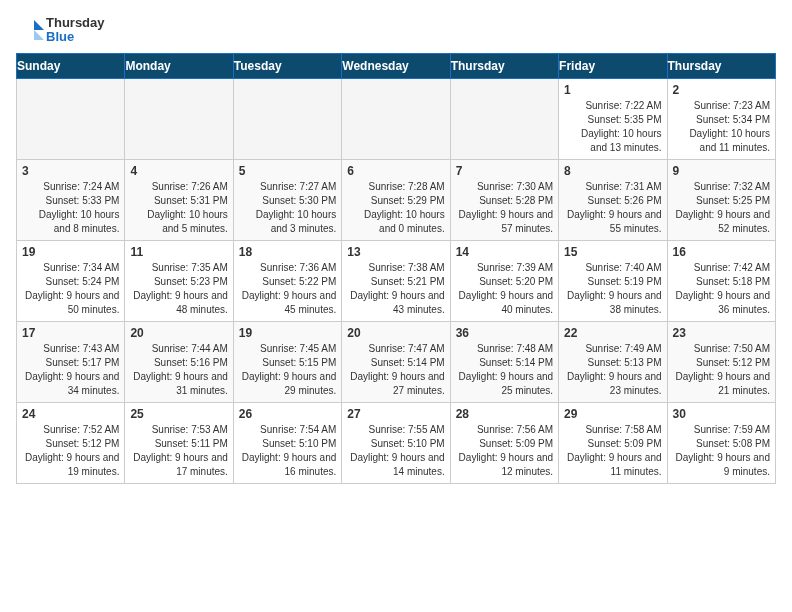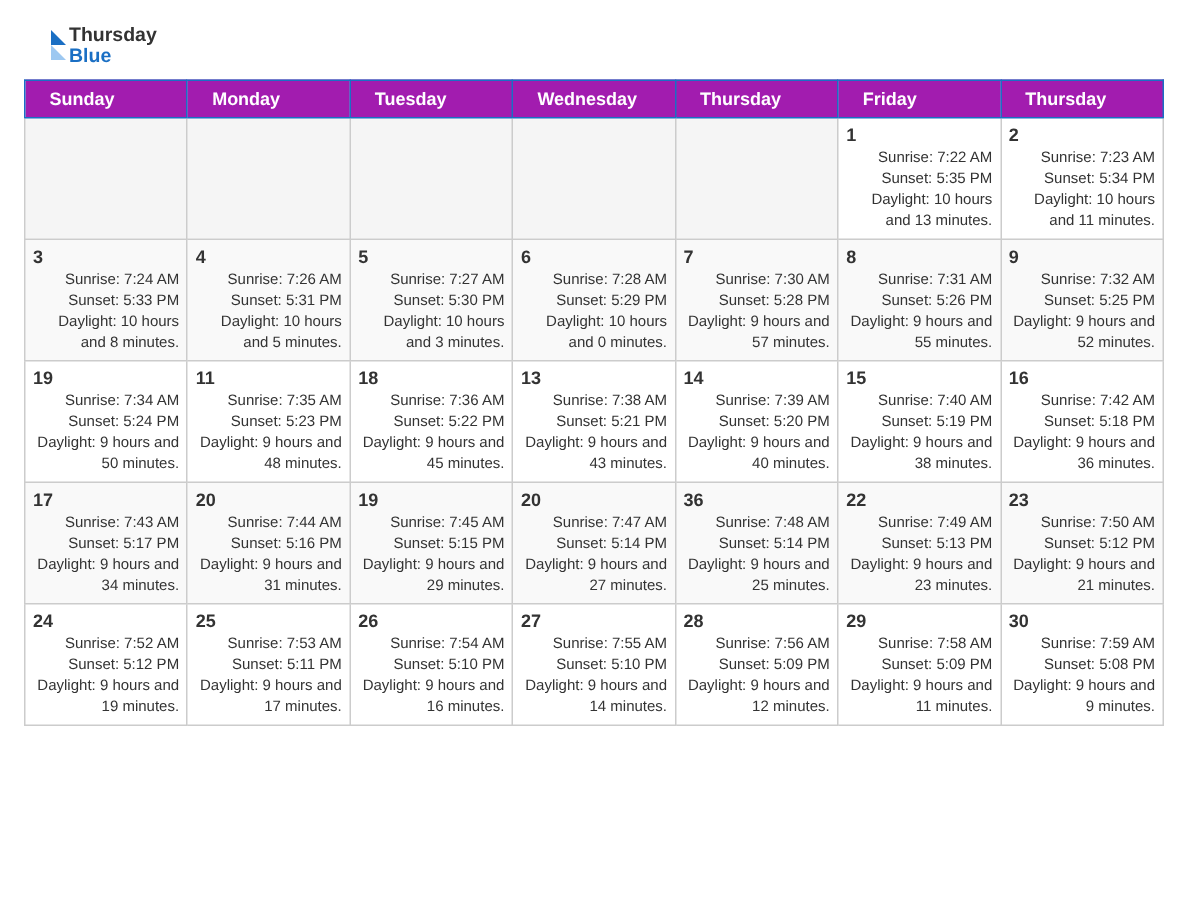--- a/index.html
+++ b/index.html
@@ -32,25 +32,25 @@
     .location {
       font-size: 15px;
       color: #555;
     }
     table {
       width: 100%;
       border-collapse: collapse;
       table-layout: fixed;
     }
     th {
-      background: #a21caf;
+      background: #0c4a6e;
       color: #fff;
       font-size: 12px;
       font-weight: bold;
-      padding: 5px 16px;
+      padding: 5px 0;
       text-align: left;
       border: 1px solid #1a6fc4;
     }
     td {
       vertical-align: top;
       border: 1px solid #ccc;
       padding: 4px 5px;
       font-size: 10.5px;
       color: #333;
       background: #fff;

